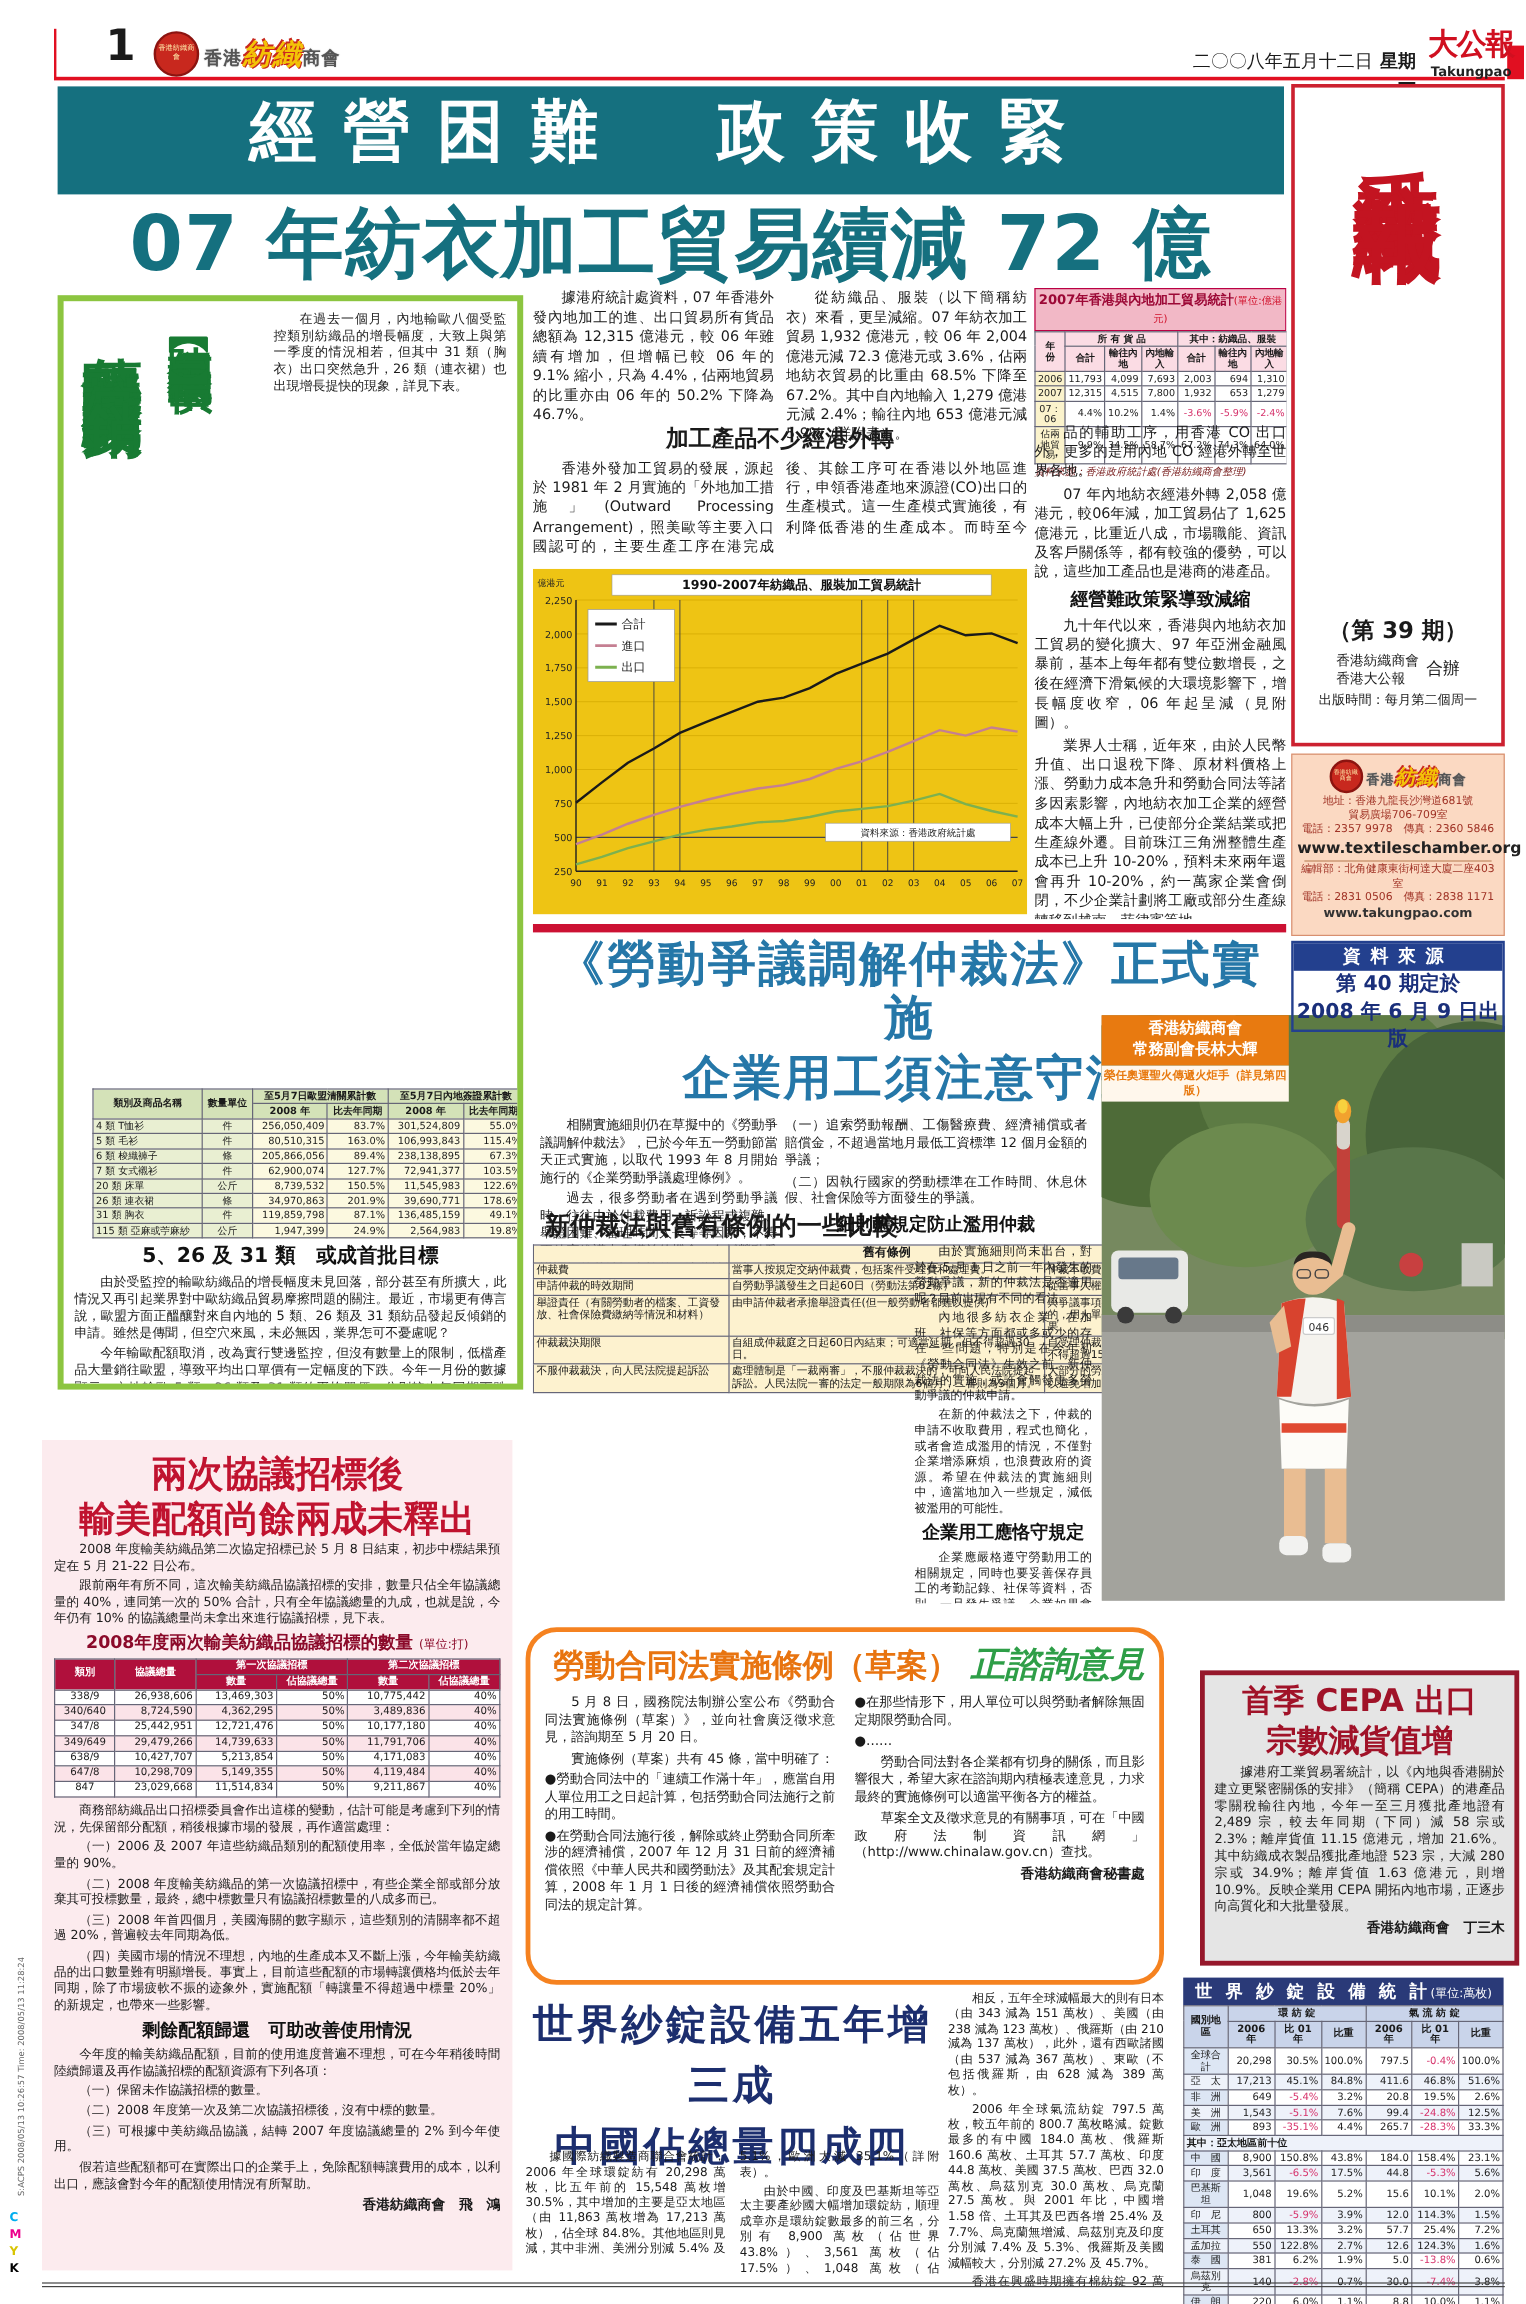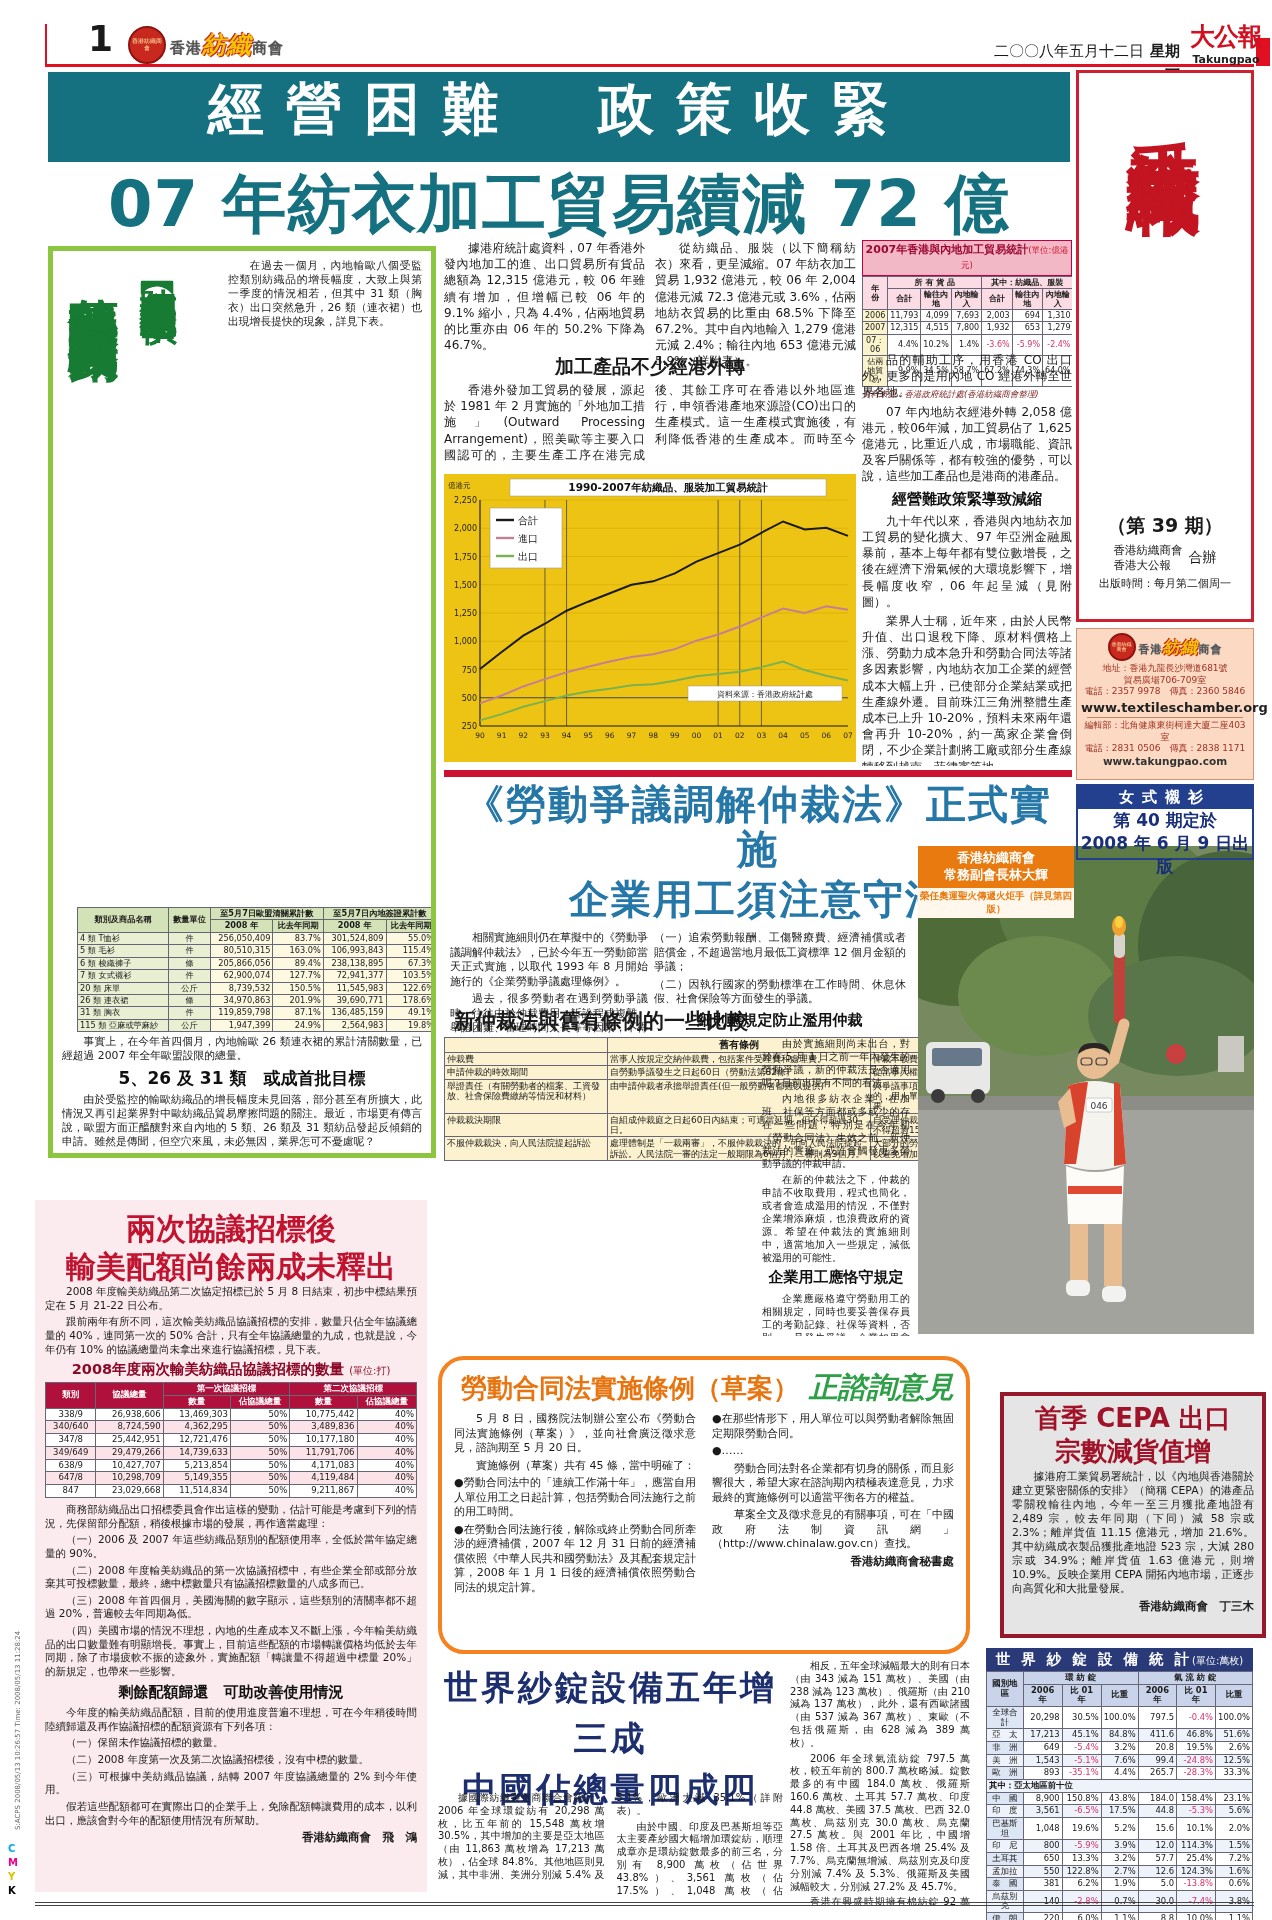--- a/index.html
+++ b/index.html
@@ -258,23 +258,20 @@
           <tr>
             <td>115 類 亞麻或苧麻紗</td>
             <td>公斤</td>
             <td>1,947,399</td>
             <td>24.9%</td>
             <td>2,564,983</td>
             <td>19.8%</td>
           </tr>
         </tbody>
     </table>
-    <div data-paras="lead.paras_a">
-        <p>事實上，在今年首四個月，內地輸歐 26 類連衣裙的累計清關數量，已經超過 2007 年全年歐盟設限的總量。</p>
-      </div>
     <div class="subhead">5、26 及 31 類　或成首批目標</div>
     <div data-paras="lead.paras_b">
         <p>由於受監控的輸歐紡織品的增長幅度未見回落，部分甚至有所擴大，此情況又再引起業界對中歐紡織品貿易摩擦問題的關注。最近，市場更有傳言說，歐盟方面正醞釀對來自內地的 5 類、26 類及 31 類紡品發起反傾銷的申請。雖然是傳聞，但空穴來風，未必無因，業界怎可不憂慮呢？</p>
         <p>今年輸歐配額取消，改為實行雙邊監控，但沒有數量上的限制，低檔產品大量銷往歐盟，導致平均出口單價有一定幅度的下跌。今年一月份的數據顯示，內地輸歐 5 類、26 類及 31 類的平均單價，分別較去年同期下跌 21.2%、38.9% 及 7.5%。</p>
       </div>
 
   </div>
 
   <div class="abs opa">
     <div class="opa-intro" data-paras="opa.paras_a">
@@ -570,21 +567,21 @@
     <div class="web">www.textileschamber.org</div>
     <div class="div"></div>
     <div class="addr">
       <div>編輯部：北角健康東街柯達大廈二座403室</div>
       <div>電話：2831 0506　傳真：2838 1171</div>
     </div>
     <div class="web2">www.takungpao.com</div>
   </div>
 
   <div class="abs sb-note">
-    <div class="bar">女式襯衫</div>
+    <div class="bar">資料來源</div>
     <div class="ln">第 40 期定於</div>
     <div class="ln">2008 年 6 月 9 日出版</div>
   </div>
 
   <div class="abs pink-box">
     <div class="q-title">兩次協議招標後</div>
     <div class="q-title">輸美配額尚餘兩成未釋出</div>
     <div data-paras="quota.paras_a">
         <p>2008 年度輸美紡織品第二次協定招標已於 5 月 8 日結束，初步中標結果預定在 5 月 21-22 日公布。</p>
         <p>跟前兩年有所不同，這次輸美紡織品協議招標的安排，數量只佔全年協議總量的 40%，連同第一次的 50% 合計，只有全年協議總量的九成，也就是說，今年仍有 10% 的協議總量尚未拿出來進行協議招標，見下表。</p>

